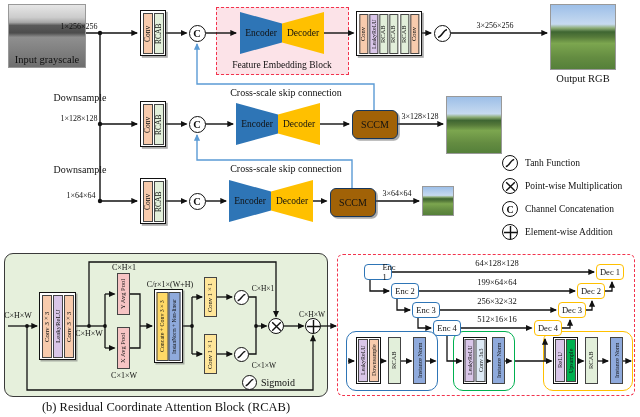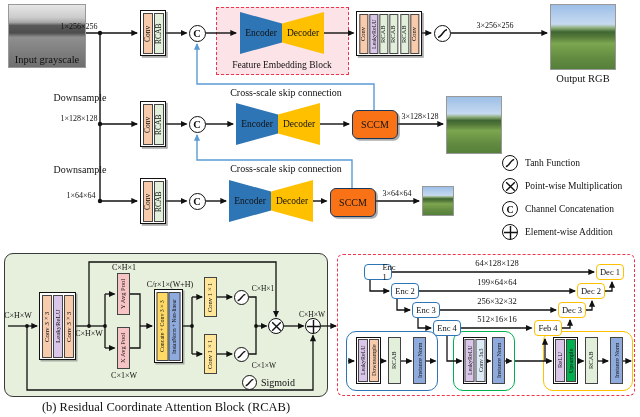--- a/index.html
+++ b/index.html
@@ -15,21 +15,21 @@
          box-sizing:border-box;box-shadow:1.8px 1.8px 0 rgba(90,90,90,.5);z-index:2;}
   .stack .vbox{position:static;flex:1;height:auto;}
   .vbox{position:absolute;box-sizing:border-box;border:0.9px solid #444;z-index:2;
         writing-mode:vertical-rl;transform:rotate(180deg);display:flex;align-items:center;justify-content:center;
         text-align:center;line-height:1;}
   .c-peach{background:#F8CBAD}.c-green{background:#E2EFDA}.c-purple{background:#D9C6E9}
   .c-pink{background:#F6C4C4}.c-gold{background:#FFD966}.c-lgold{background:#FFE699}
   .c-peri{background:#8FAADC}.c-lblue{background:#DEEAF6}.c-upgreen{background:#00B050}
   .node{position:absolute;box-sizing:border-box;background:#fff;border:1.6px solid #111;border-radius:50%;
         display:flex;align-items:center;justify-content:center;z-index:2;}
-  .sccm{position:absolute;width:44px;height:27px;background:#f97316;border:1.5px solid #16365c;border-radius:6px;
+  .sccm{position:absolute;width:44px;height:27px;background:#a16207;border:1.5px solid #16365c;border-radius:6px;
         display:flex;align-items:center;justify-content:center;font-size:10px;z-index:2;
         box-shadow:1.8px 1.8px 0 rgba(90,90,90,.5);}
   .iobox{position:absolute;width:28px;height:16px;background:#fff;border-radius:4px;display:flex;z-index:2;
          align-items:center;justify-content:center;font-size:8.5px;box-sizing:border-box;}
   .encb{border:1.5px solid #2E75B6}.decb{border:1.5px solid #FFC000}
   .photo{position:absolute;z-index:2;border:0.5px solid #999;box-sizing:border-box;}
   .ph-gray{background:linear-gradient(180deg,#e6e6e6 0%,#cccccc 20%,#a8a8a8 28%,#595959 33%,#4d4d4d 45%,#8f8f8f 52%,#7d7d7d 78%,#6e6e6e 100%);}
   .ph-rgb{background:linear-gradient(180deg,#9dbfe8 0%,#c7daf0 30%,#8fae78 36%,#3f6632 42%,#567a3a 50%,#7ca64f 60%,#648c41 82%,#55803a 100%);}
   .rc{border-radius:10px;border-style:solid;position:absolute;box-sizing:border-box;background:#fff;}
 </style>
@@ -313,21 +313,21 @@
   <div class="iobox decb" style="left:596px;top:264px;">
       <span>Dec 1</span>
     </div>
   <div class="iobox decb" style="left:577px;top:283px;">
       <span>Dec 2</span>
     </div>
   <div class="iobox decb" style="left:558px;top:302px;">
       <span>Dec 3</span>
     </div>
   <div class="iobox decb" style="left:534px;top:320px;">
-      <span>Feb 4</span>
+      <span>Dec 4</span>
     </div>
 
   <div class="lbl f85" style="left:497px;top:263px;">64×128×128</div>
   <div class="lbl f85" style="left:497px;top:282px;">199×64×64</div>
   <div class="lbl f85" style="left:497px;top:301px;">256×32×32</div>
   <div class="lbl f85" style="left:497px;top:319px;">512×16×16</div>
 
   <div class="stack" style="left:356px;top:337px;width:25px;height:47px;box-shadow:none;padding:1px;">
     <div class="vbox c-purple" style="font-size:6px;">LeakyReLU</div>
     <div class="vbox c-peach" style="font-size:6px;">Downsample</div>

